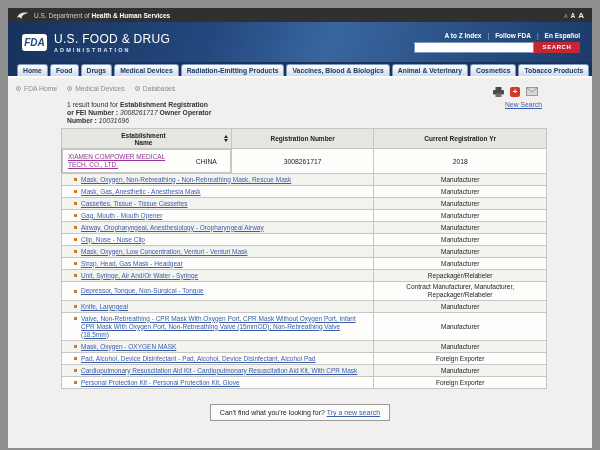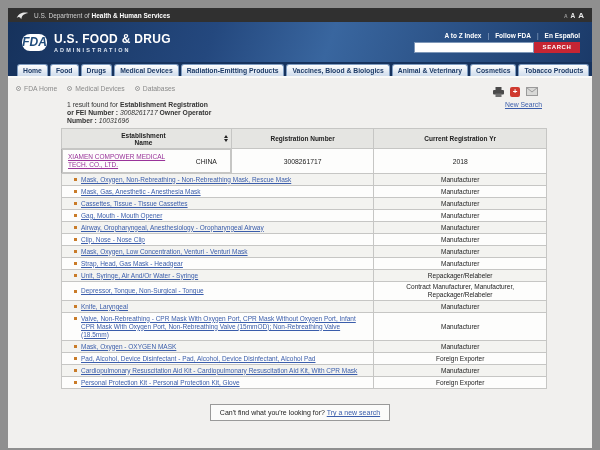--- a/index.html
+++ b/index.html
@@ -14,22 +14,22 @@
   .hhs-text b { color:#fff; }
   .font-sizes { margin-left:auto; display:flex; align-items:baseline; gap:3px; color:#e8e8e8; font-weight:bold; }
   .font-sizes li { list-style:none; }
   .font-sizes li:nth-child(1){ font-size:5px; color:#9a9a9a; }
   .font-sizes li:nth-child(2){ font-size:6.5px; }
   .font-sizes li:nth-child(3){ font-size:8px; }
 
   
   .fda-header { height:40px; background:linear-gradient(110deg,#16325c 0%,#24487e 35%,#39669f 55%,#1b3a69 100%); display:flex; align-items:center; justify-content:space-between; padding:0 12px 0 14px; flex-shrink:0; }
   .brand { display:flex; align-items:center; gap:7px; }
-  .fda-logo { width:25px; height:17px; background:#fff; border-radius:8px; color:#1e4a7a; font-weight:bold; font-style:italic; font-size:12px; display:flex; align-items:center; justify-content:center; }
-  .brand1 { color:#fff; font-weight:bold; font-size:12px; letter-spacing:.3px; }
+  .fda-logo { width:25px; height:17px; background:#fff; border-radius:3px; color:#1e4a7a; font-weight:bold; font-style:italic; font-size:10px; display:flex; align-items:center; justify-content:center; }
+  .brand1 { color:#fff; font-weight:normal; font-size:12px; letter-spacing:.3px; }
   .brand2 { color:#dfe7f2; font-weight:bold; font-size:5.5px; letter-spacing:2.1px; margin-top:1px; }
   .header-right { display:flex; flex-direction:column; align-items:flex-end; gap:3px; }
   .quick-links { display:flex; list-style:none; }
   .quick-links li { font-size:6.5px; font-weight:bold; color:#fff; }
   .quick-links li + li::before { content:"|"; color:#9db4d2; margin:0 6px; font-weight:normal; }
   .search-row { display:flex; }
   .search-input { width:120px; height:11px; border:1px solid #7e97b8; background:#fff; font-size:7px; padding:0 2px; }
   .search-btn { width:46px; height:11px; background:#c62533; color:#fff; border:none; font-size:6px; font-weight:bold; letter-spacing:.6px; cursor:pointer; }
 
   

